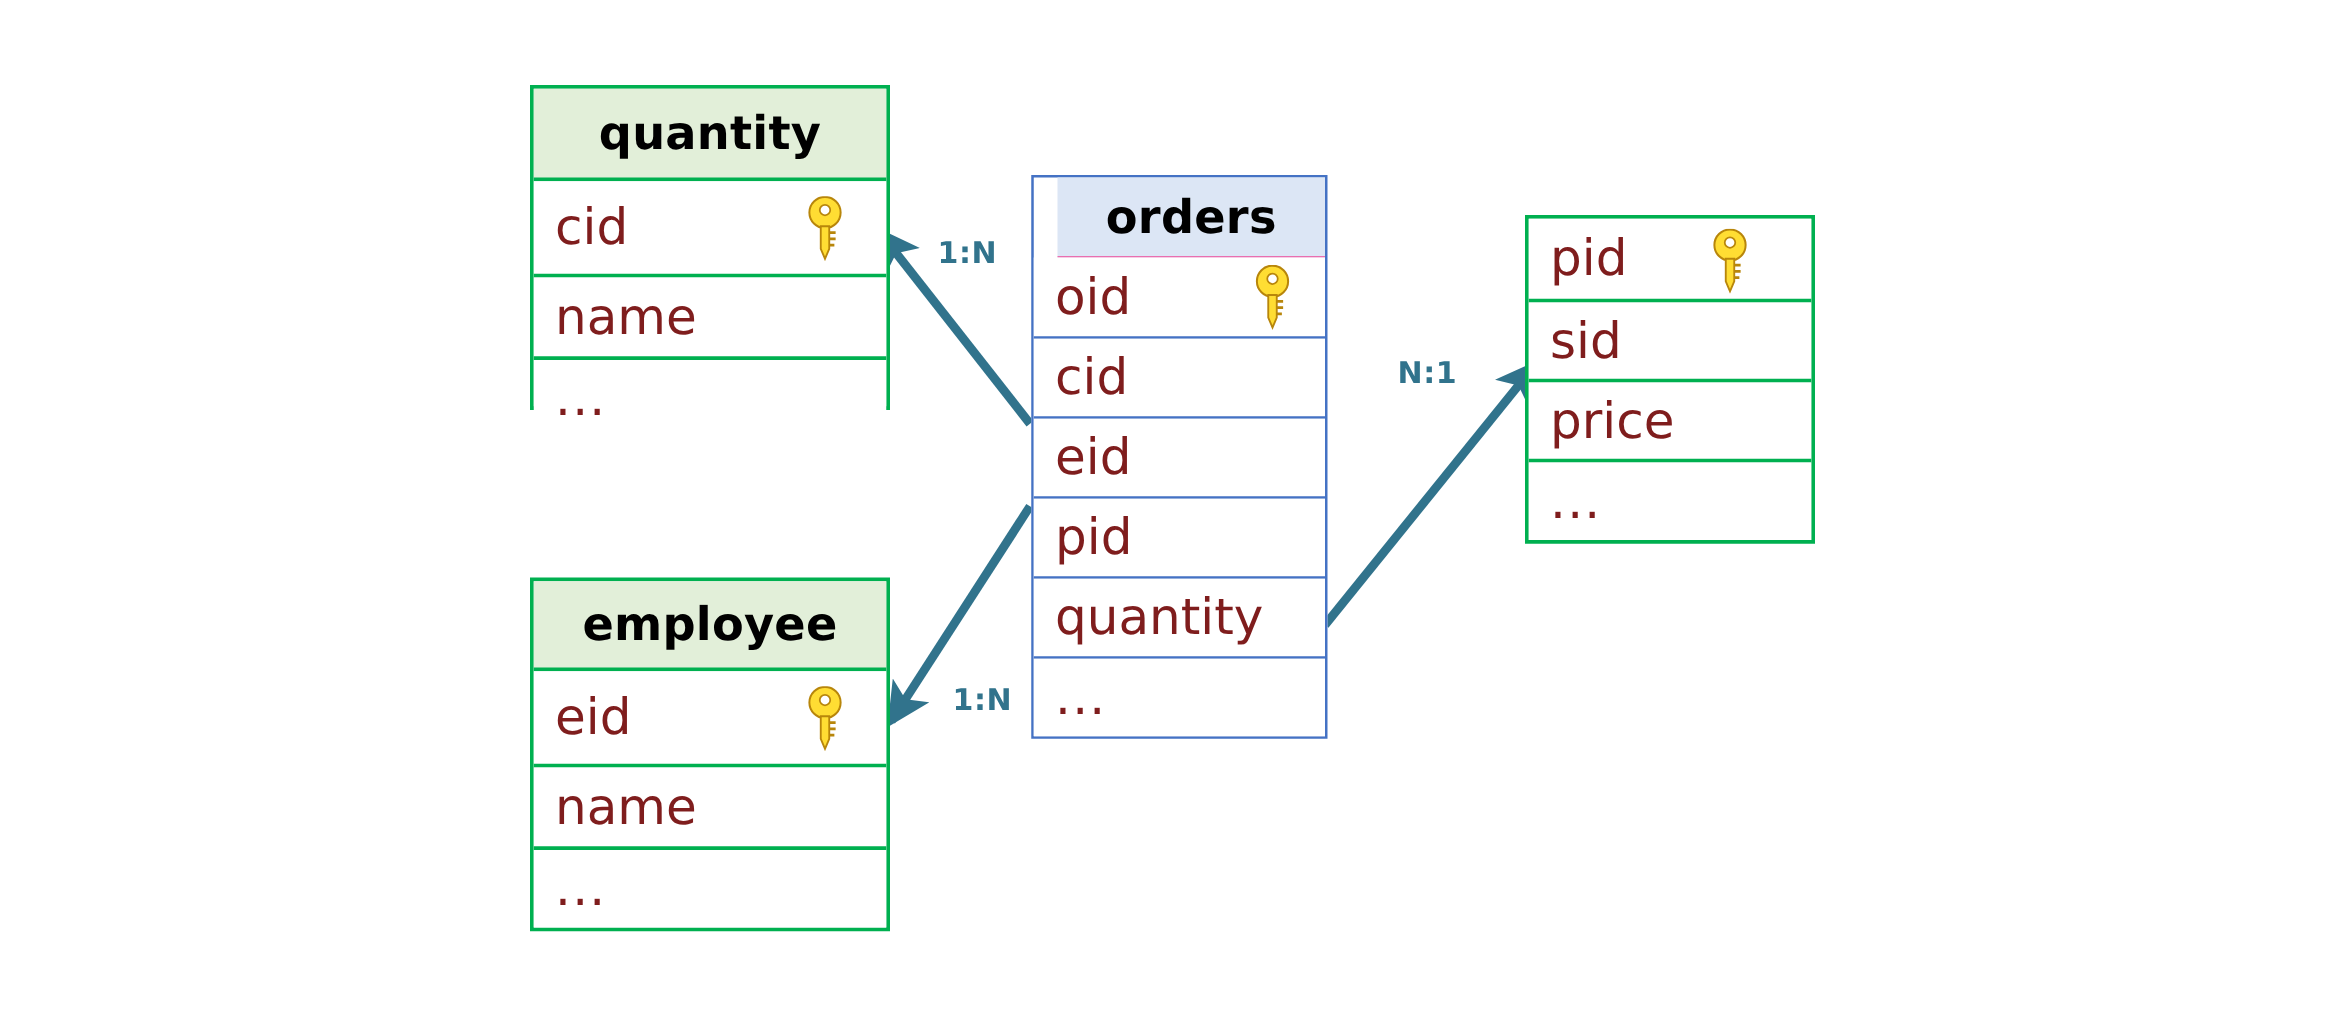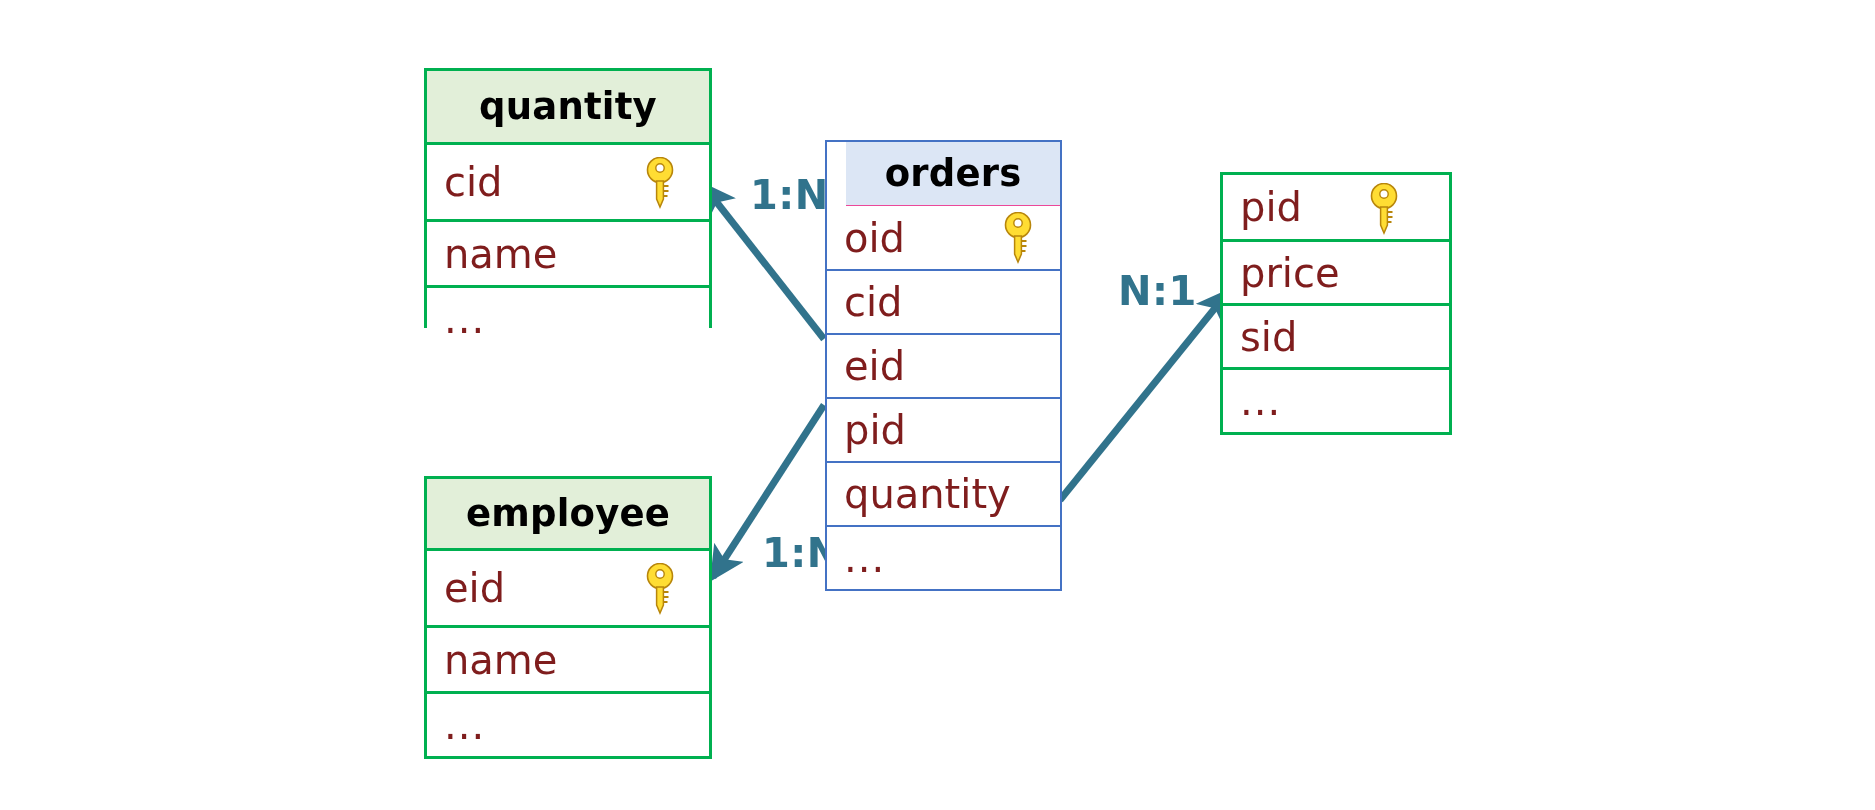--- a/index.html
+++ b/index.html
@@ -19,22 +19,22 @@
   .tbl-row{box-sizing:border-box;display:flex;align-items:center;position:relative;
            color:#7f1d1d;font-size:40px;background:#ffffff;}
   .green .tbl-row{border-bottom:3px solid #00b050;padding-left:17px;}
   .blue  .tbl-row{border-bottom:2px solid #4472c4;padding-left:17px;text-align:center;}
   .tbl-row.last{border-bottom:none;}
   .tbl-row .cell-text{line-height:1;}
   .tbl-row.ellipsis .cell-text{font-size:40px;letter-spacing:1px;}
 
   .key-icon{position:absolute;width:34px;height:52px;pointer-events:none;}
 
-  .card-label{position:absolute;color:#31738c;font-weight:bold;font-size:40px;
-              letter-spacing:0.5px;white-space:nowrap;}
+  .card-label{position:absolute;color:#31738c;font-weight:bold;font-size:24px;
+              letter-spacing:0.5px;white-space:nowrap;margin-top:16px;}
 
   svg.arrows{position:absolute;left:0;top:0;width:1875px;height:810px;overflow:visible;}
 </style>
 </head>
 <body>
 
 <div id="canvas">
 
   <svg class="arrows" viewBox="0 0 1875 810">
     <defs>
@@ -71,21 +71,21 @@
 
     <div class="tbl-row" style="height:66px;">
       <span class="cell-text">name</span>
     </div>
 
     <div class="tbl-row last ellipsis" style="height:62px;">
       <span class="cell-text">...</span>
     </div>
   </div>
 
-  <div class="table-box green" style="left:424px;top:476px;width:288px;height:188px;height:auto;">
+  <div class="table-box green" style="left:424px;top:462px;width:288px;height:188px;height:auto;">
     <div class="tbl-header" style="height:72px;">employee</div>
 
     <div class="tbl-row" style="height:77px;">
       <span class="cell-text">eid</span>
       <svg class="key-icon" style="right:32px;top:12px;" viewBox="0 0 34 52">
         <circle cx="17" cy="13" r="12.5" fill="#ffdd33" stroke="#b8860b" stroke-width="1.6"></circle>
         <circle cx="17" cy="11" r="4.2" fill="#ffffff" stroke="#b8860b" stroke-width="1.4"></circle>
         <path d="M13.6 24 L13.6 42 L17 50 L20.4 42 L20.4 24 Z" fill="#ffdd33" stroke="#b8860b" stroke-width="1.5"></path>
         <path d="M20.4 29 L25.5 29 M20.4 34 L25.5 34 M20.4 39 L24.5 39" stroke="#b8860b" stroke-width="2.2" fill="none"></path>
       </svg>
@@ -140,25 +140,25 @@
       <span class="cell-text">pid</span>
       <svg class="key-icon" style="right:48px;top:8px;" viewBox="0 0 34 52">
         <circle cx="17" cy="13" r="12.5" fill="#ffdd33" stroke="#b8860b" stroke-width="1.6"></circle>
         <circle cx="17" cy="11" r="4.2" fill="#ffffff" stroke="#b8860b" stroke-width="1.4"></circle>
         <path d="M13.6 24 L13.6 42 L17 50 L20.4 42 L20.4 24 Z" fill="#ffdd33" stroke="#b8860b" stroke-width="1.5"></path>
         <path d="M20.4 29 L25.5 29 M20.4 34 L25.5 34 M20.4 39 L24.5 39" stroke="#b8860b" stroke-width="2.2" fill="none"></path>
       </svg>
     </div>
 
     <div class="tbl-row" style="height:64px;">
-      <span class="cell-text">price</span>
+      <span class="cell-text">sid</span>
     </div>
 
     <div class="tbl-row" style="height:64px;">
-      <span class="cell-text">sid</span>
+      <span class="cell-text">price</span>
     </div>
 
     <div class="tbl-row last ellipsis" style="height:62px;">
       <span class="cell-text">...</span>
     </div>
   </div>
 
 </div>
 
 </body></html>

